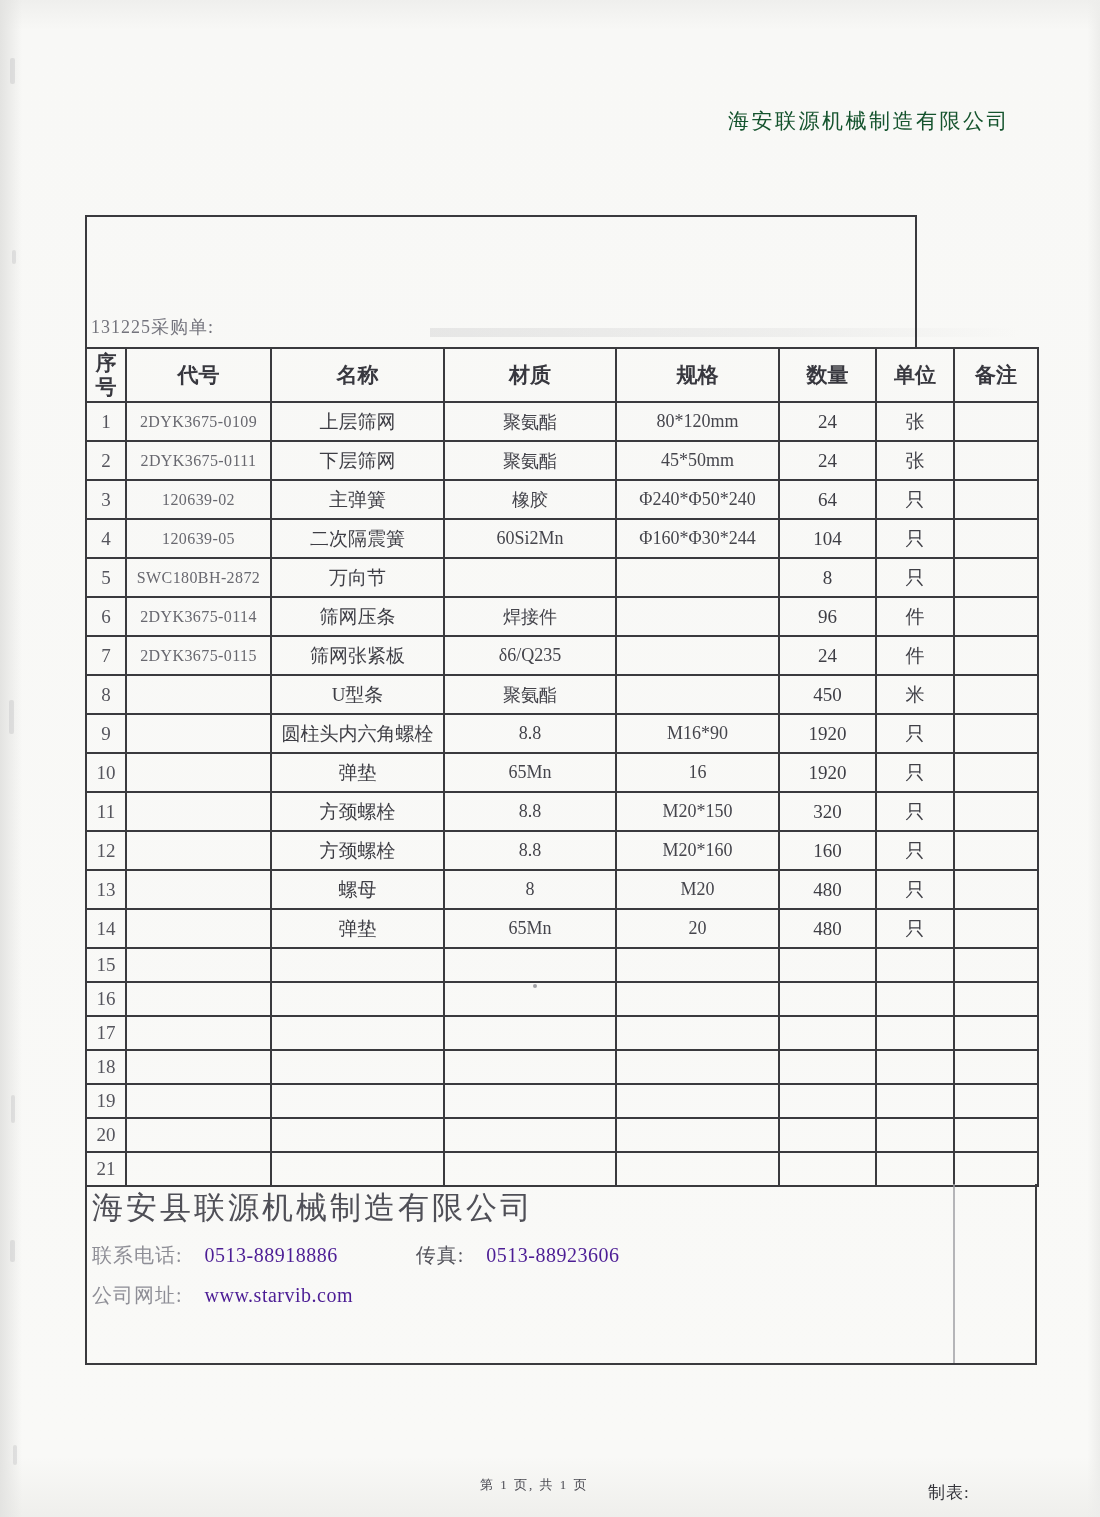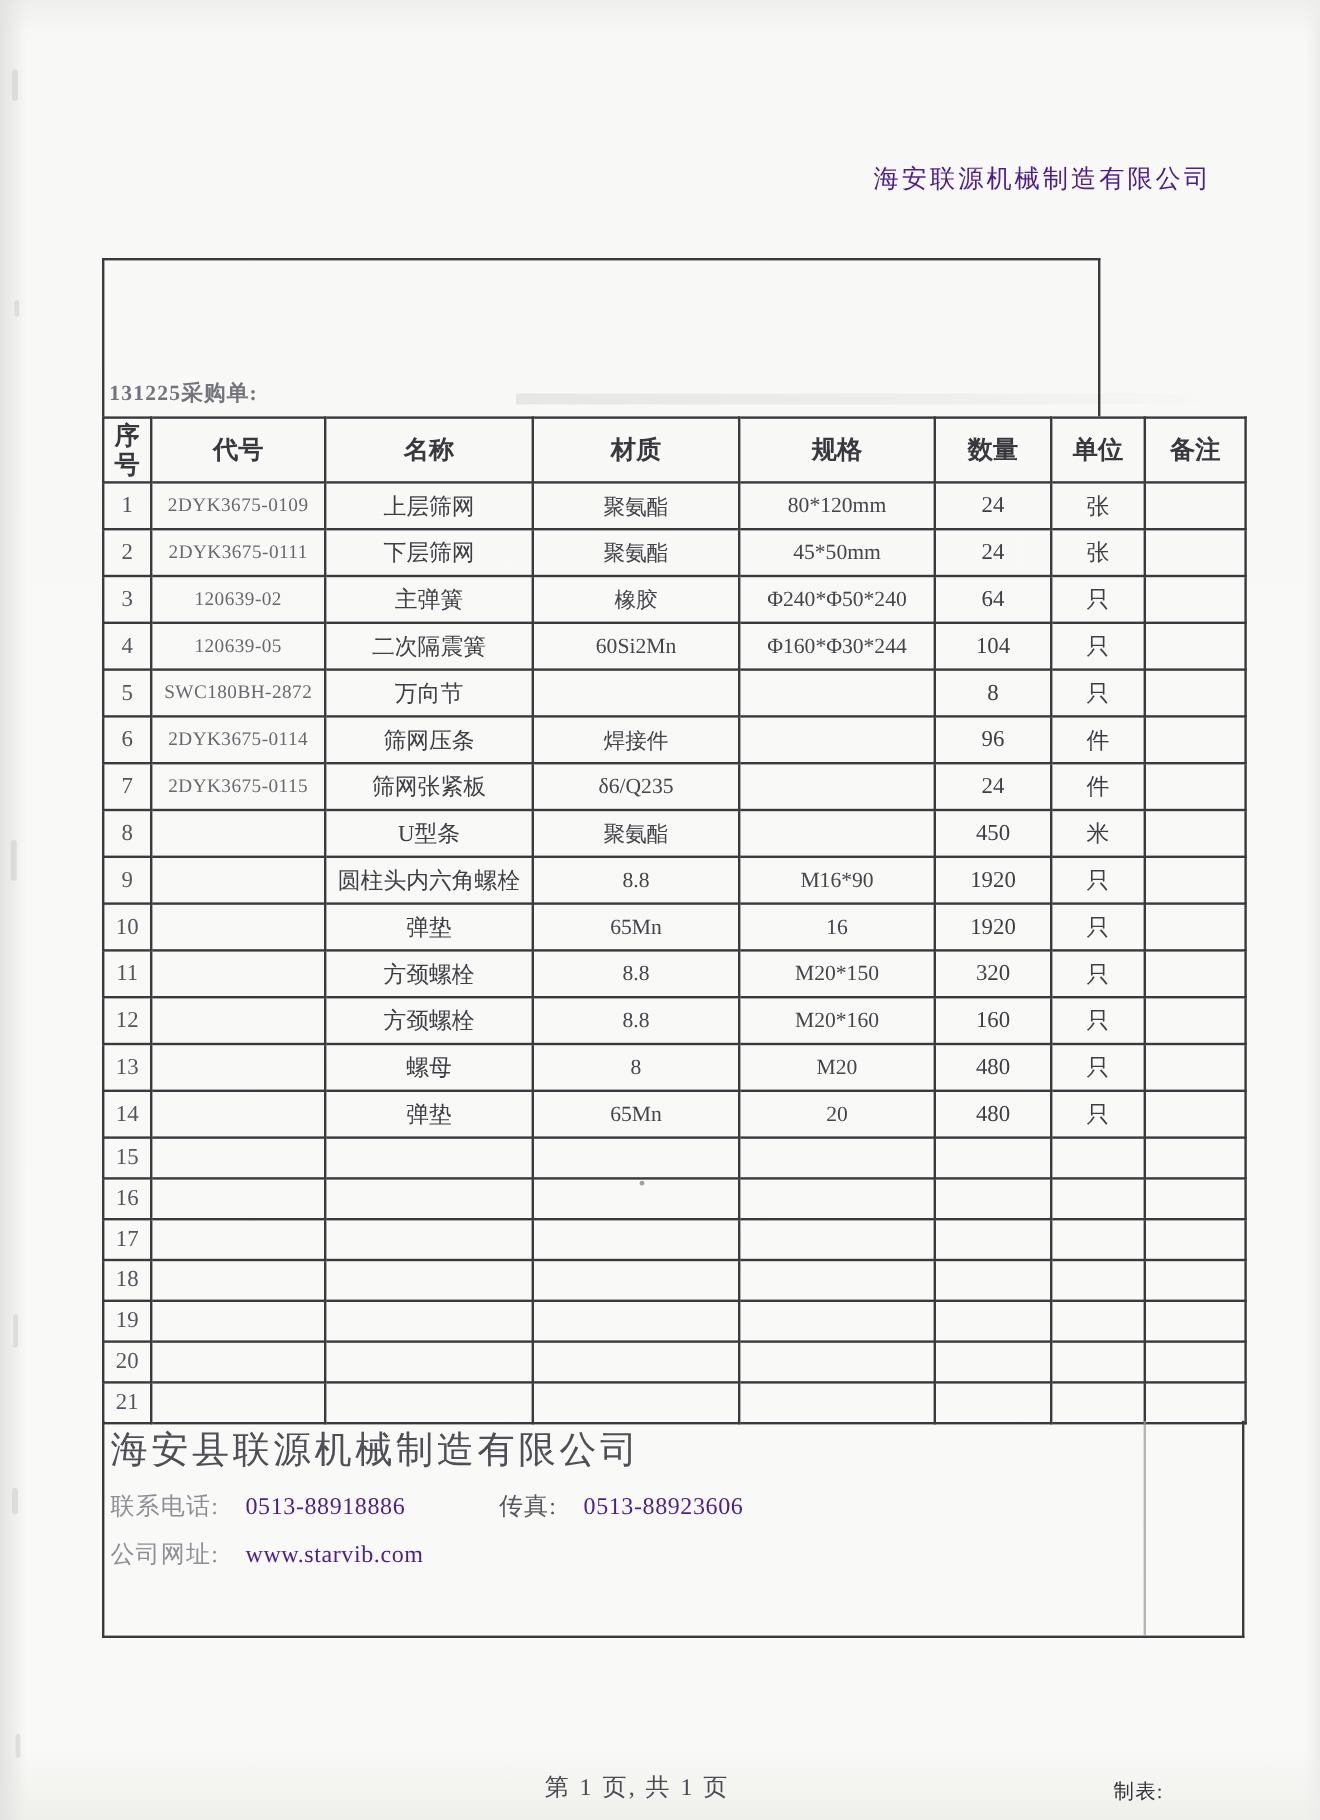--- a/index.html
+++ b/index.html
@@ -12,24 +12,24 @@
   .edge-left{position:absolute;left:0;top:0;width:26px;height:100%;
     background:linear-gradient(90deg,#e3e3e1 0%,rgba(248,248,246,0) 85%);}
   .edge-right{position:absolute;right:0;top:0;width:14px;height:100%;
     background:linear-gradient(270deg,#ededeb 0%,rgba(248,248,246,0) 90%);}
   .smudge{position:absolute;background:#b9b9bd;opacity:.35;border-radius:2px;}
   .streak{position:absolute;left:430px;top:328px;width:590px;height:9px;
     background:linear-gradient(90deg,rgba(150,150,155,.18),rgba(150,150,155,.10) 60%,rgba(150,150,155,0));}
   .speck{position:absolute;width:4px;height:4px;border-radius:50%;background:#8a8a90;opacity:.8;}
 
   .header-company{position:absolute;top:107px;right:90px;font-size:21px;
-    letter-spacing:2.5px;color:#4c1d95;margin-top:28px;}
+    letter-spacing:2.5px;color:#14532d;}
 
   .top-strip{position:absolute;left:85px;top:215px;width:832px;height:132px;
-    box-sizing:border-box;border:2px solid #3a3a3e;border-bottom:none;font-weight:bold;}
+    box-sizing:border-box;border:2px solid #3a3a3e;border-bottom:none;}
   .doc-label{position:absolute;left:4px;bottom:8px;font-size:18px;
     letter-spacing:1px;color:#74747d;}
 
   table.po{position:absolute;left:85px;top:347px;width:952px;
     border-collapse:collapse;table-layout:fixed;}
   table.po th,table.po td{border:2px solid #3a3a3e;text-align:center;
     vertical-align:middle;padding:0 2px;overflow:hidden;}
   table.po th{font-size:21px;font-weight:600;color:#38383f;line-height:1.15;}
   tr.hdr{height:54px;margin-top:35px;}
   tr.row{height:39px;}
@@ -47,21 +47,21 @@
     box-sizing:border-box;border:2px solid #3a3a3e;border-top:none;}
   .footer-divider{position:absolute;left:866px;top:0;width:2px;height:100%;
     background:#9d9da3;opacity:.75;}
   .f-company{margin:3px 0 0 5px;font-size:31px;letter-spacing:3px;color:#4f4f57;}
   .f-line{margin:13px 0 0 5px;font-size:20px;}
   .f-label{color:#8e8e96;letter-spacing:1px;}
   .f-label2{color:#55555d;letter-spacing:1px;}
   .f-value{color:#4c1d95;letter-spacing:.5px;margin-left:17px;}
   .f-gap{display:inline-block;width:68px;}
 
-  .page-info{position:absolute;left:454px;top:1476px;font-size:20px;
+  .page-info{position:absolute;left:480px;top:1476px;font-size:13px;
     letter-spacing:2px;color:#4a4a52;}
   .prepared-by{position:absolute;left:928px;top:1481px;font-size:17px;
     color:#35353b;letter-spacing:1px;}
 </style>
 </head>
 <body>
 
 <div class="edge-left"></div>
 <div class="edge-right"></div>
 <div class="smudge" style="left:10px;top:58px;width:5px;height:26px;"></div>

